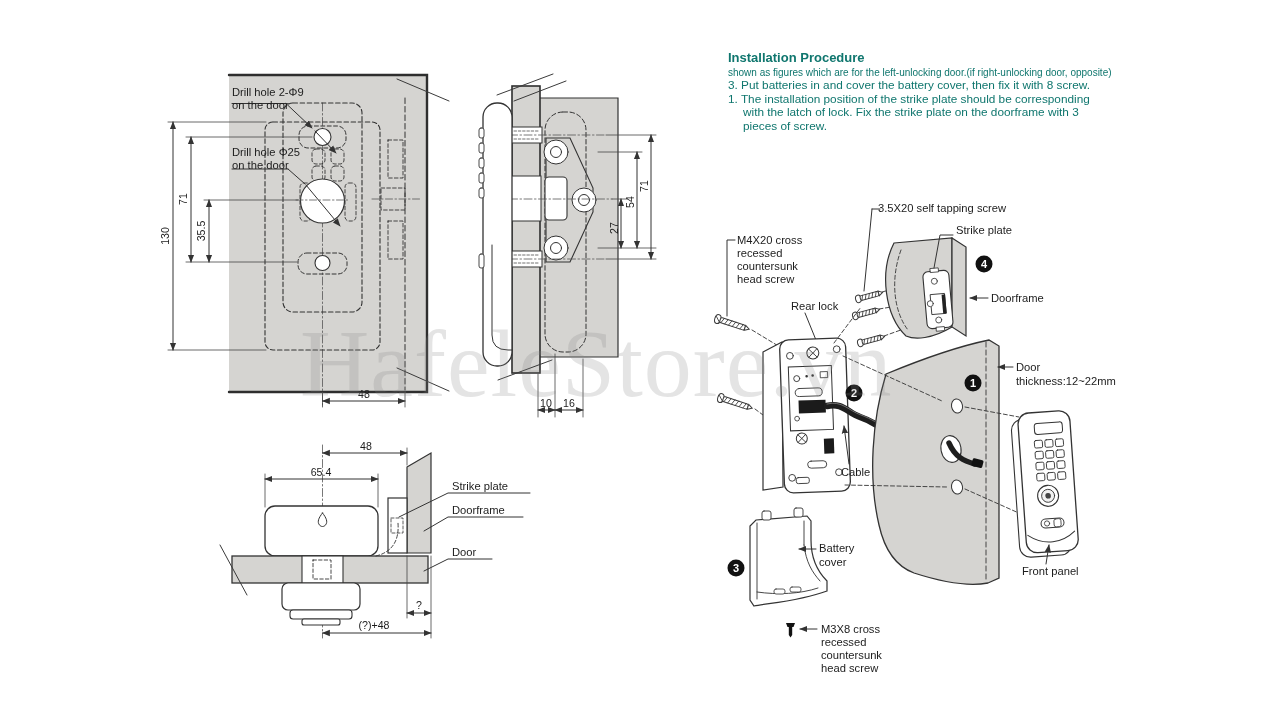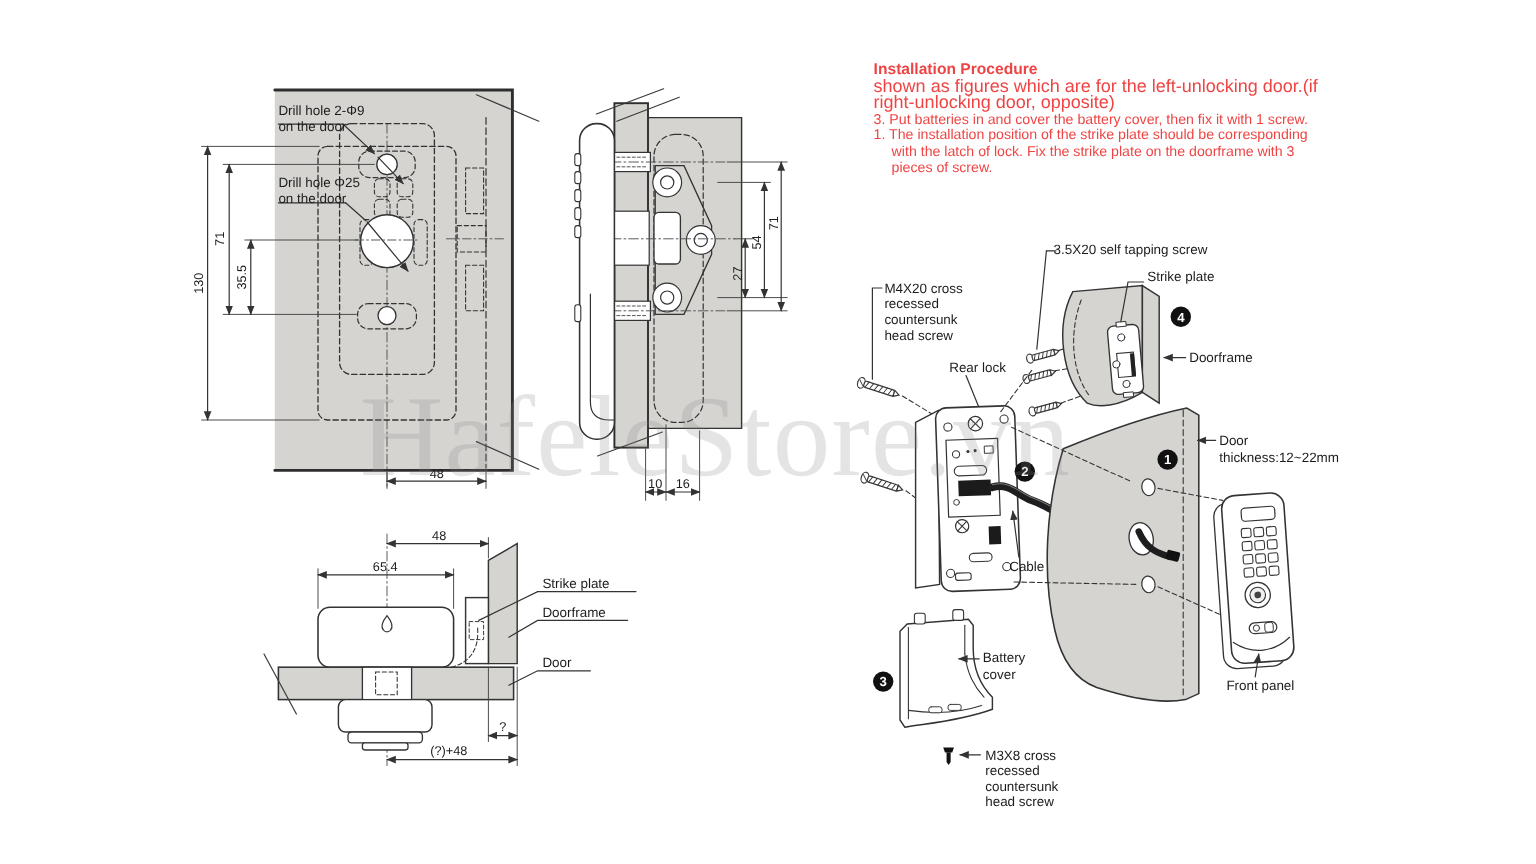--- a/index.html
+++ b/index.html
@@ -3,23 +3,23 @@
 <meta charset="utf-8">
 <style>
   html,body{margin:0;padding:0;background:#ffffff;}
   #stage{position:relative;width:1280px;height:720px;background:#ffffff;overflow:hidden;
          font-family:"Liberation Sans",sans-serif;}
   #drawing-svg{position:absolute;left:0;top:0;}
   svg text{fill:#1c1c1c;font-family:"Liberation Sans",sans-serif;}
   .lbl{font-size:11.2px;}
   .dim{font-size:10.6px;}
   .badge-num{font-size:11px;font-weight:bold;fill:#ffffff;}
-  #procedure{position:absolute;left:728px;top:50px;width:384px;color:#ef4444;}
+  #procedure{position:absolute;left:728px;top:50px;width:384px;color:#0f766e;}
   #procedure .title{font-size:13px;font-weight:bold;margin-bottom:1px;}
-  #procedure .intro{font-size:15px;line-height:13.4px;}
+  #procedure .intro{font-size:10px;line-height:13.4px;}
   #procedure .step{font-size:11.8px;line-height:13.4px;padding-left:15px;text-indent:-15px;}
   #watermark{position:absolute;left:300px;top:308px;font-family:"Liberation Serif",serif;
              font-size:96px;color:rgba(130,130,130,0.22);white-space:nowrap;z-index:40;
              pointer-events:none;letter-spacing:1px;}
 </style>
 </head>
 <body>
 
 <div id="stage">
 
@@ -380,19 +380,19 @@
     <text class="lbl" x="821" y="633">M3X8 cross</text>
     <text class="lbl" x="821" y="646">recessed</text>
     <text class="lbl" x="821" y="659">countersunk</text>
     <text class="lbl" x="821" y="672">head screw</text>
   </g>
 </svg>
 
   <div id="procedure">
     <div class="title">Installation Procedure</div>
     <div class="intro">shown as figures which are for the left-unlocking door.(if right-unlocking door, opposite)</div>
-    <div class="step">3. Put batteries in and cover the battery cover, then fix it with 1 screw.</div>
+    <div class="step">3. Put batteries in and cover the battery cover, then fix it with 8 screw.</div>
     <div class="step">1. The installation position of the strike plate should be corresponding with the latch of lock. Fix the strike plate on the doorframe with 3 pieces of screw.</div>
   </div>
 
   <div id="watermark">HafeleStore.vn</div>
 
 </div>
 
 </body></html>

